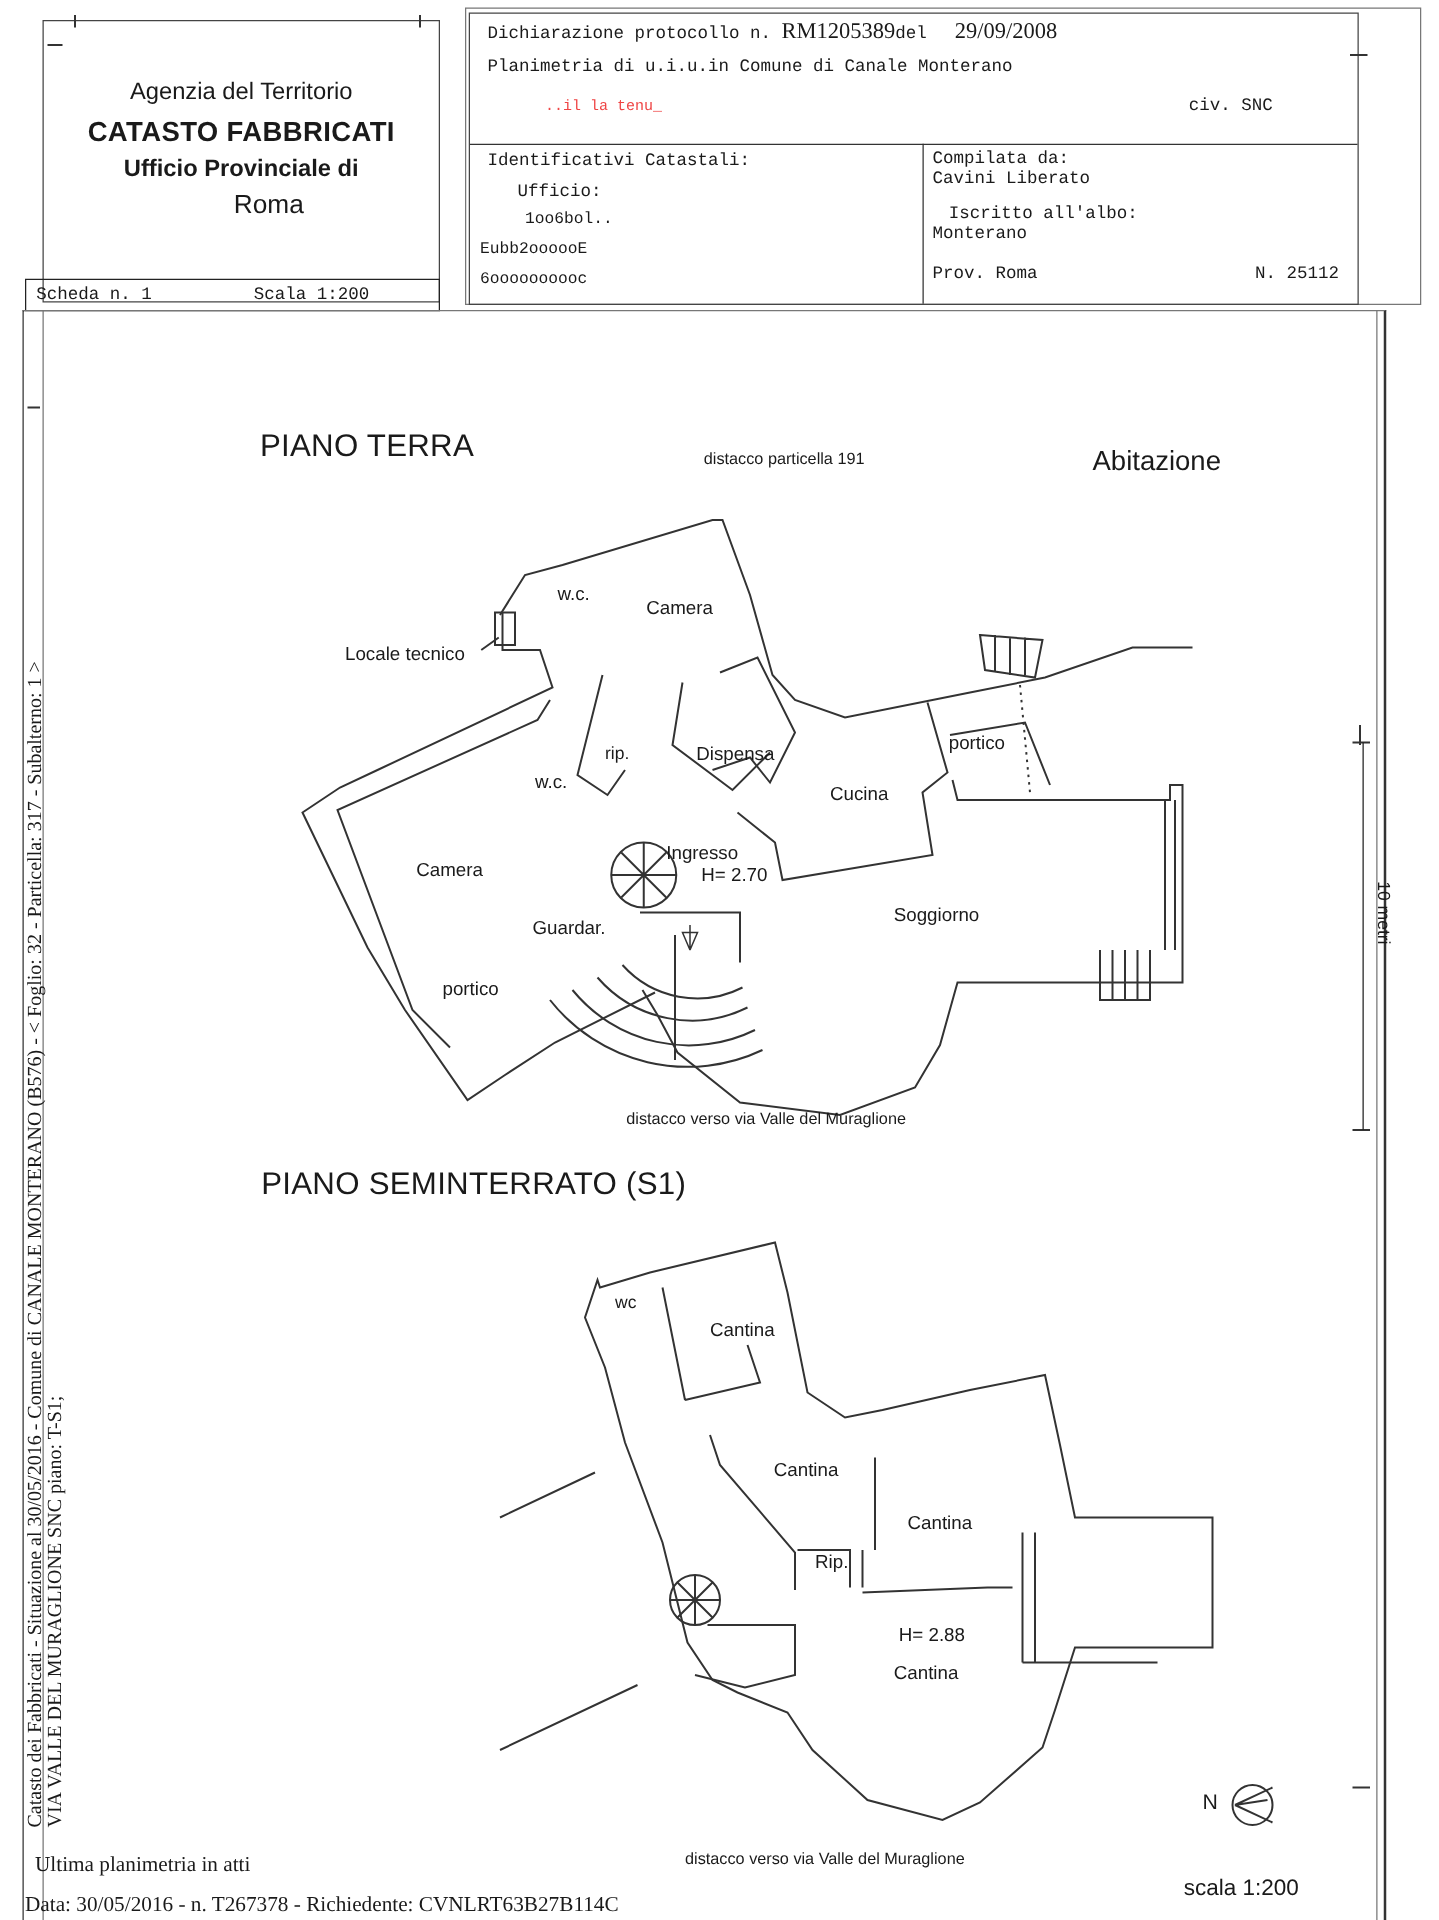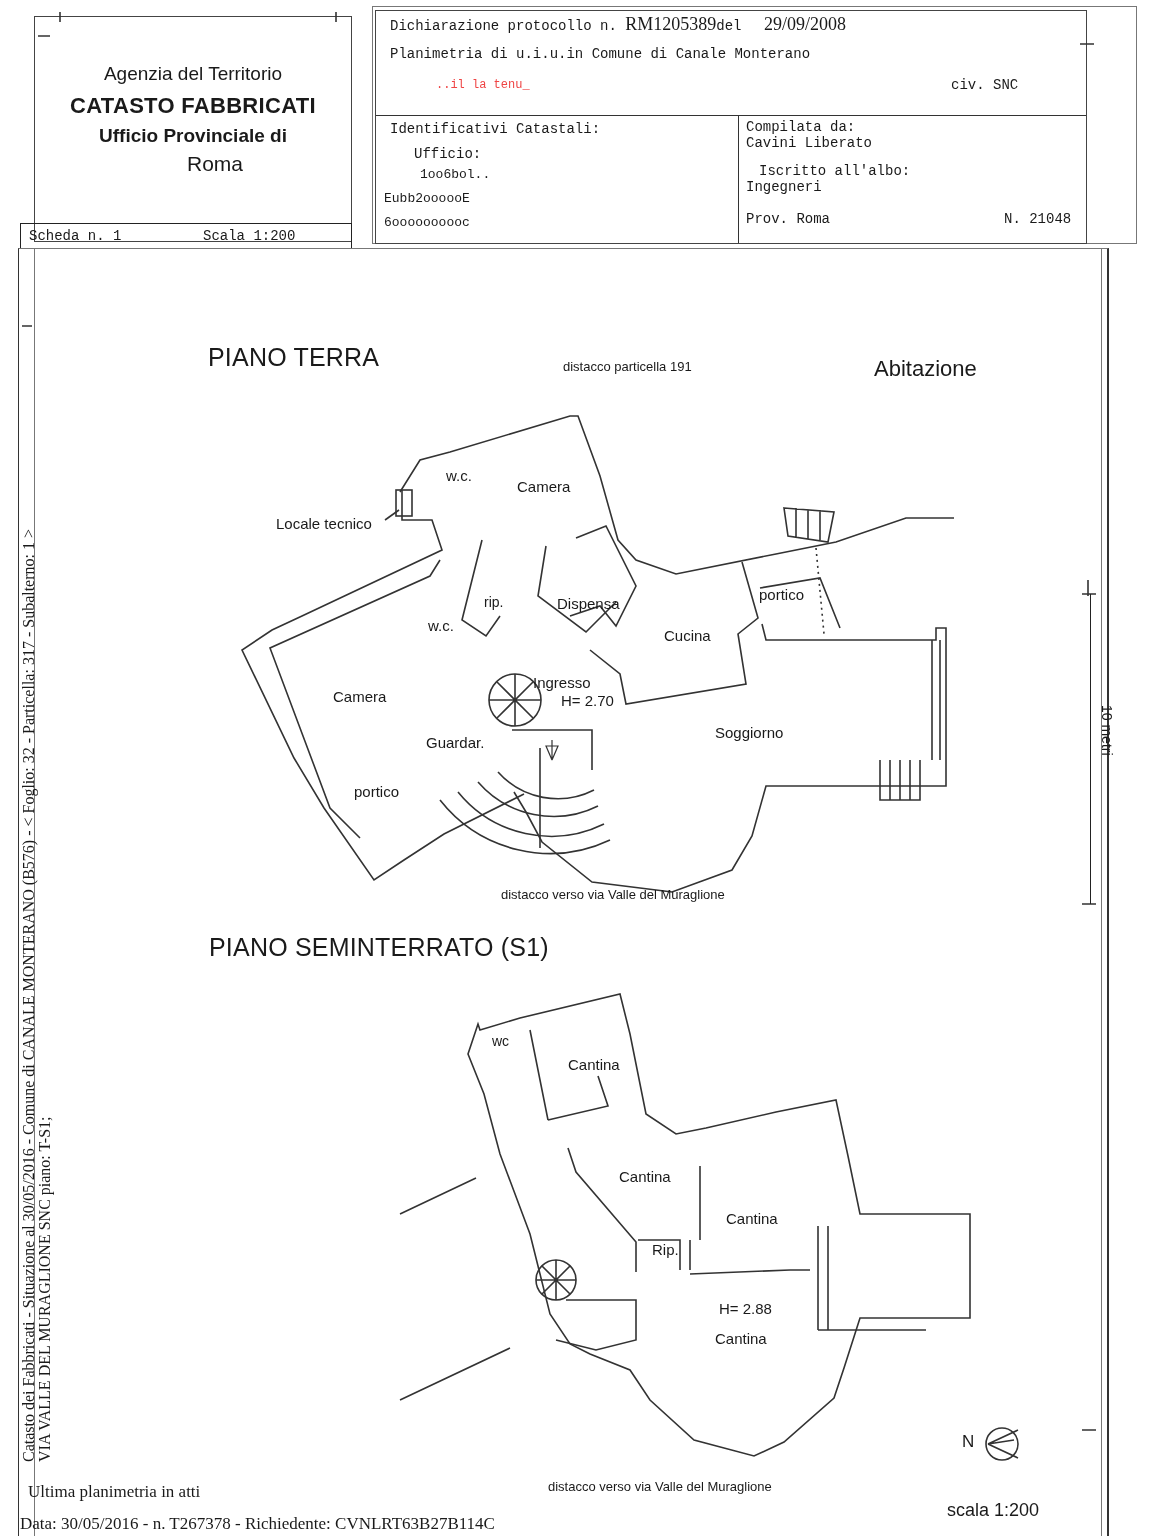--- a/index.html
+++ b/index.html
@@ -64,23 +64,23 @@
   <div class="hr-sep"></div>
   <div class="hr-vsep"></div>
   <div class="hr-row" style="left:14px;top:110px;">Identificativi Catastali:</div>
   <div class="hr-row" style="left:38px;top:135px;">Ufficio:</div>
   <div class="hr-row" style="left:44px;top:156px;font-size:13px;">1oo6bol..</div>
   <div class="hr-row" style="left:8px;top:180px;font-size:13px;">Eubb2oooooE</div>
   <div class="hr-row" style="left:8px;top:204px;font-size:13px;">6oooooooooc</div>
   <div class="hr-row" style="left:370px;top:108px;text-align:right;">Compilata da:</div>
   <div class="hr-row" style="left:370px;top:124px;">Cavini Liberato</div>
   <div class="hr-row" style="left:383px;top:152px;">Iscritto all'albo:</div>
-  <div class="hr-row" style="left:370px;top:168px;">Ingegneri</div>
+  <div class="hr-row" style="left:370px;top:168px;">Monterano</div>
   <div class="hr-row" style="left:370px;top:200px;">Prov. Roma</div>
-  <div class="hr-row" style="left:628px;top:200px;">N. 21048</div>
+  <div class="hr-row" style="left:628px;top:200px;">N. 25112</div>
 </div>
 
 <div class="abs frame"></div>
 <div class="abs frame-inner-r"></div>
 <div class="abs frame-inner-l"></div>
 
 <div class="vtext" style="left:20px;top:1462px;width:1140px;">Catasto dei Fabbricati - Situazione al 30/05/2016 - Comune di CANALE MONTERANO (B576) - &lt; Foglio: 32 - Particella: 317 - Subalterno: 1 &gt;</div>
 <div class="vtext" style="left:36px;top:1462px;">VIA VALLE DEL MURAGLIONE SNC piano: T-S1;</div>
 
 <svg width="1151" height="1536" viewBox="0 0 1151 1536">

